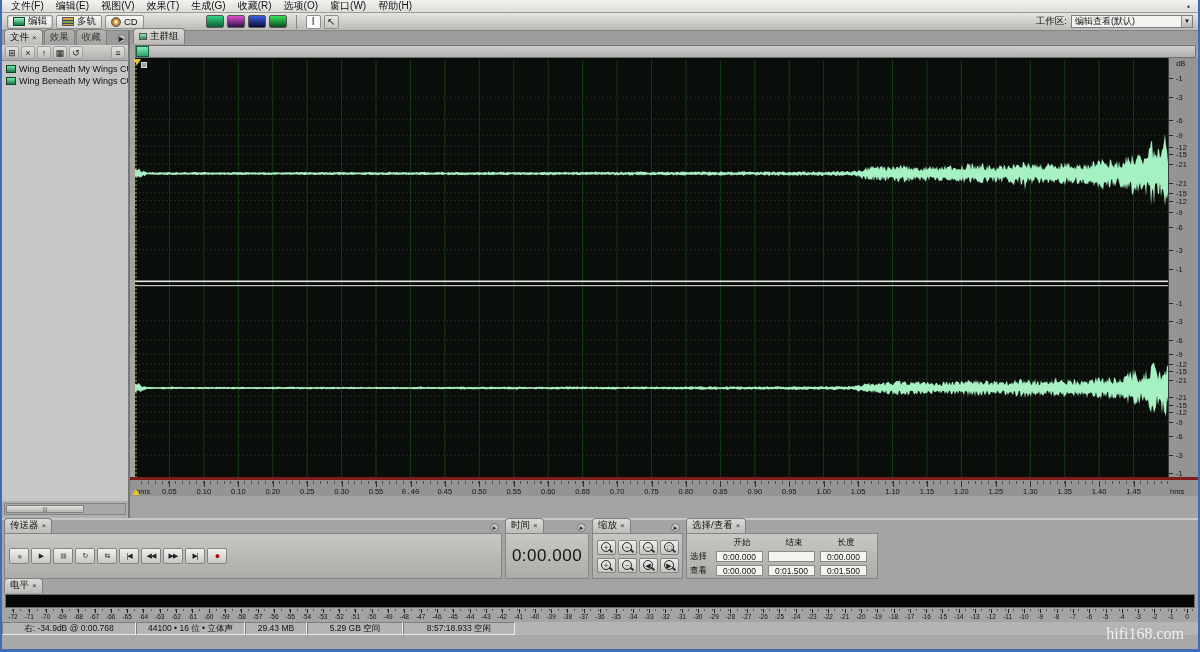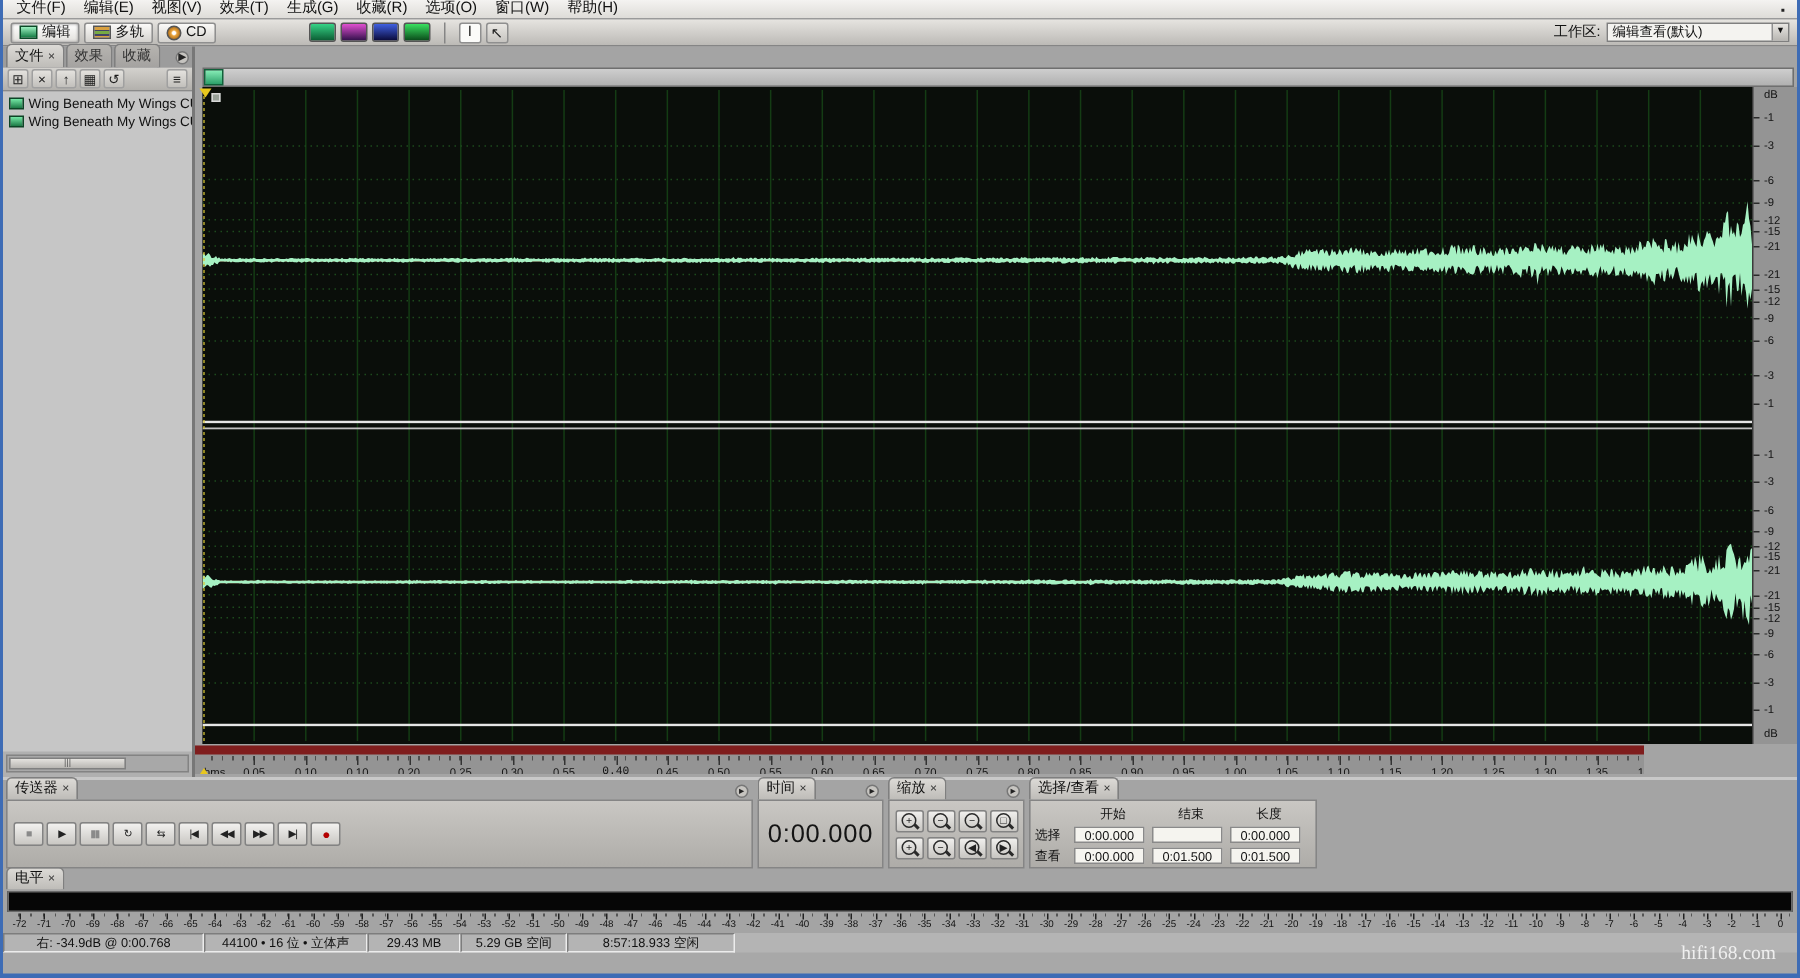--- a/index.html
+++ b/index.html
@@ -54,21 +54,21 @@
   .edtabs{height:13px;display:flex;align-items:flex-end;padding-left:3px;background:#9c9c9c}
   .edtab-ic{width:8px;height:7px;background:linear-gradient(#8ae8b4,#2a8a54);border:1px solid #555}
   .overview{position:absolute;left:5px;right:2px;top:14px;height:13px;background:linear-gradient(#cecece,#b0b0b0);border:1px solid #6f6f6f}
   .ovbox{position:absolute;left:0;top:0;width:13px;height:11px;background:linear-gradient(#86ecb6,#2da06a);border:1px solid #11603a}
   .marker-top{position:absolute;left:3px;top:28px;width:0;height:0;border-left:4px solid transparent;border-right:4px solid transparent;border-top:6px solid #e8c71e;z-index:5}
   .wavewrap{position:absolute;left:5px;top:27px;width:1033px;height:438px;background:#0a0e0a}
   .wave-handle{position:absolute;left:6px;top:4px;width:6px;height:6px;background:#98a098;border:1px solid #d8d8d8}
   .rulerdb{position:absolute;left:1038px;top:27px;width:30px;height:438px;background:#949494;border-left:1px solid #3a3a3a;font-size:7.5px;color:#141414}
   .dbl{position:absolute;left:7px;transform:translateY(-50%);line-height:7px}
   .dbt{position:absolute;left:0;width:4px;height:1px;background:#2a2a2a}
-  .timeline{position:absolute;left:0;top:466px;width:966px;height:19px;background:#949494;border-top:6px solid #7f1d1d;font-size:7.5px;color:#141414;overflow:hidden}
+  .timeline{position:absolute;left:0;top:446px;width:1068px;height:19px;background:#949494;border-top:3px solid #7f1d1d;font-size:7.5px;color:#141414;overflow:hidden}
   .tl-minor{position:absolute;left:5px;top:1px;width:1033px;height:3px;background:repeating-linear-gradient(90deg,transparent 0 5.88px,#4f4f4f 5.88px 6.89px)}
   .tl-tick{position:absolute;top:1px;width:1px;height:6px;background:#333}
   .tl-lab{position:absolute;top:8px;transform:translateX(-50%);line-height:8px}
   .hms{position:absolute;top:8px;line-height:8px}
   .hms-l{left:6px}.hms-r{left:1040px}
   .marker-tl{position:absolute;left:2px;top:9px;width:0;height:0;border-left:4px solid transparent;border-right:4px solid transparent;border-bottom:6px solid #e8c71e}
   
   .dock{height:62px;background:#a4a4a4;display:flex;gap:3px;padding-left:2px;border-top:2px solid #c8c8c8}
   .panel{position:relative}
   .phead{height:13px;display:flex;align-items:flex-end;position:relative}
@@ -102,23 +102,23 @@
   .lv-minor{position:absolute;left:0;top:0;width:100%;height:2px;background:repeating-linear-gradient(90deg,transparent 0 7.14px,#555 7.14px 8.14px)}
   .lvt{position:absolute;top:0;width:1px;height:4px;background:#222}
   .lvl{position:absolute;top:4px;transform:translateX(-50%);line-height:7px}
   
   .statusbar{height:13px;display:flex;background:#b4b4b4;font-size:8.5px;color:#111}
   .scell{border:1px solid;border-color:#7d7d7d #ececec #ececec #7d7d7d;padding:0 5px;line-height:10px;white-space:nowrap;overflow:hidden}
   .scell.grow{flex:1}
   .scell.c1{width:134px;text-align:center}
   .scell.c2{width:109px;text-align:center}
   .scell.c3{width:62px;text-align:center}
-  .scell.c4{width:71px;text-align:center}
+  .scell.c4{width:96px;text-align:center}
   .scell.c5{width:112px;text-align:center}
-  .wm{position:absolute;right:14px;bottom:6px;font-size:13px;color:rgba(250,250,250,.85);z-index:40;font-family:"Liberation Serif",serif}
+  .wm{position:absolute;right:14px;bottom:6px;font-size:16px;color:rgba(250,250,250,.85);z-index:40;font-family:"Liberation Serif",serif}
 </style>
 </head>
 <body>
 
 <div class="window">
 
 
   <div class="menubar">
     <span id="menu-items">
         <span class="menu-item">文件(F)</span>
@@ -199,20 +199,26 @@
             <span class="ficon"></span>
             <span>Wing Beneath My Wings CUE2</span>
           </div>
         </div>
       <div class="ldscroll">
         <div class="ldthumb"><span>|||</span></div>
       </div>
     </div>
 
     <div class="editor">
+      <div class="edtabs">
+        <span class="tab">
+          <span class="edtab-ic"></span>
+          <span>主群组</span>
+        </span>
+      </div>
       <div class="overview">
         <span class="ovbox"></span>
       </div>
       <div class="marker-top"></div>
       <div class="wavewrap">
         <svg id="waveSvg" width="1033" height="438" viewBox="0 0 1033 438">
             <rect x="0" y="0" width="1033" height="438" fill="#0a0e0a"></rect>
             <line x1="34.43333333333333" y1="2" x2="34.43333333333333" y2="436" stroke="#143c14" stroke-width="1"></line>
             <line x1="68.86666666666666" y1="2" x2="68.86666666666666" y2="436" stroke="#143c14" stroke-width="1"></line>
             <line x1="103.3" y1="2" x2="103.3" y2="436" stroke="#143c14" stroke-width="1"></line>

